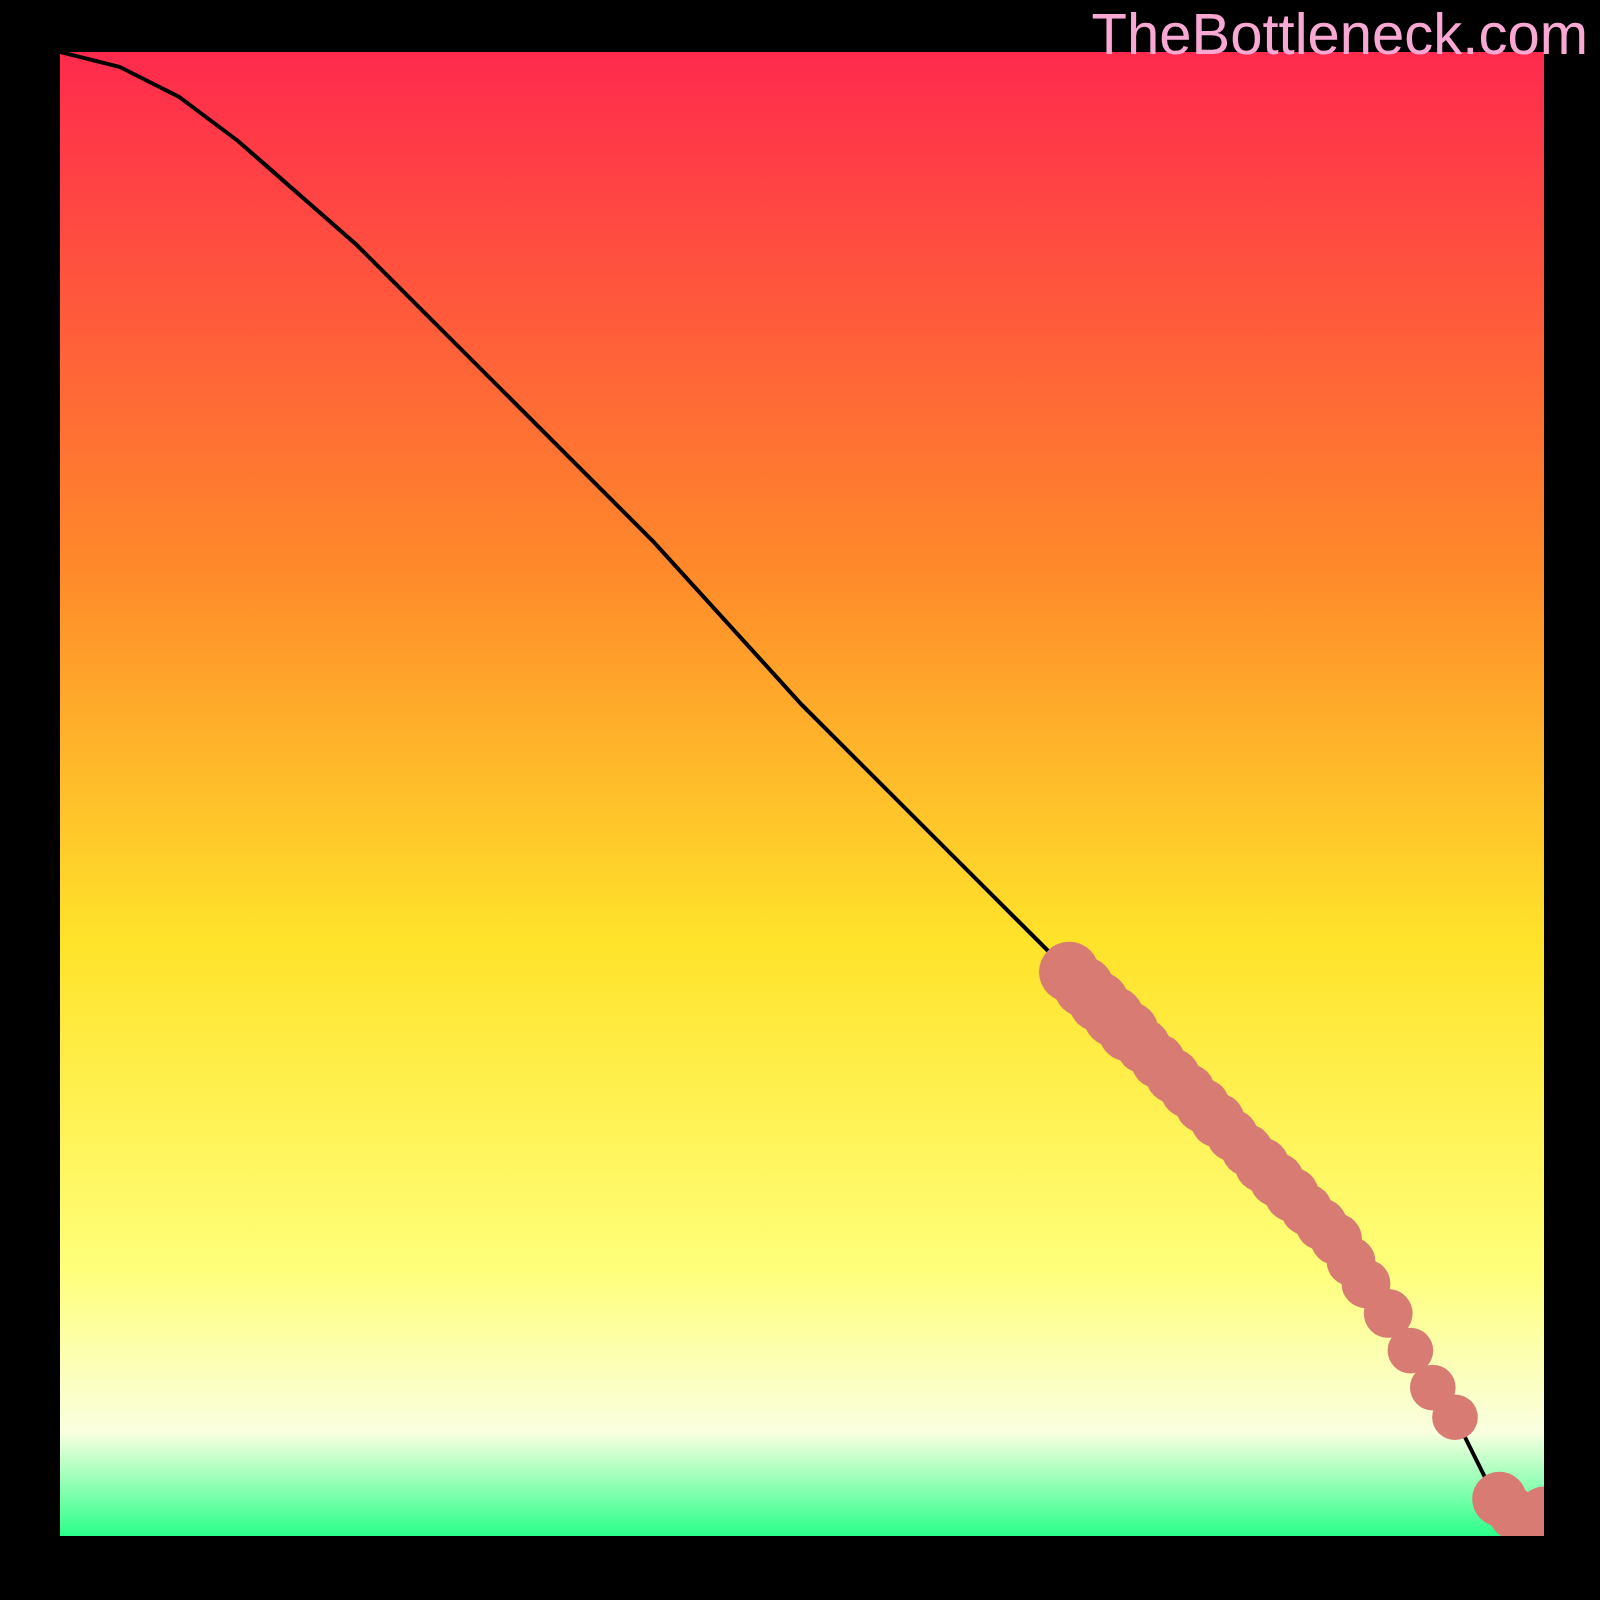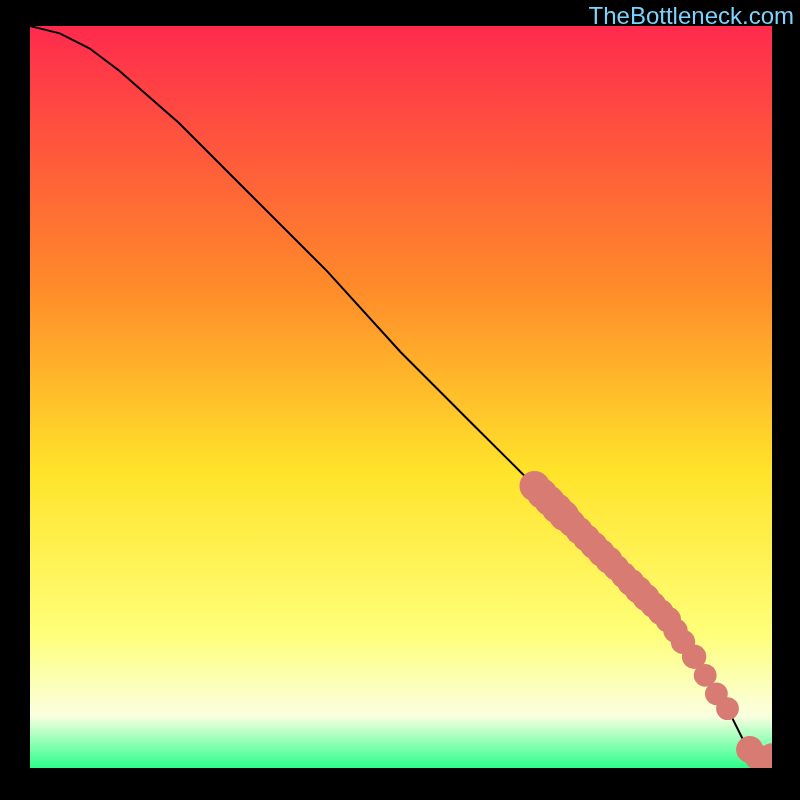--- a/index.html
+++ b/index.html
@@ -14,22 +14,22 @@
   .frame {
     position: relative;
     width: 800px;
     height: 800px;
     background: #000;
   }
   .watermark {
     position: absolute;
     top: 2px;
     right: 6px;
-    color: #7dd3fc;
-    font-size: 24px;
+    color: #f9a8d4;
+    font-size: 29px;
     font-weight: 500;
     letter-spacing: 0px;
     z-index: 10;
   }
   .plot {
     position: absolute;
     left: 30px;
     top: 26px;
     width: 742px;
     height: 742px;

